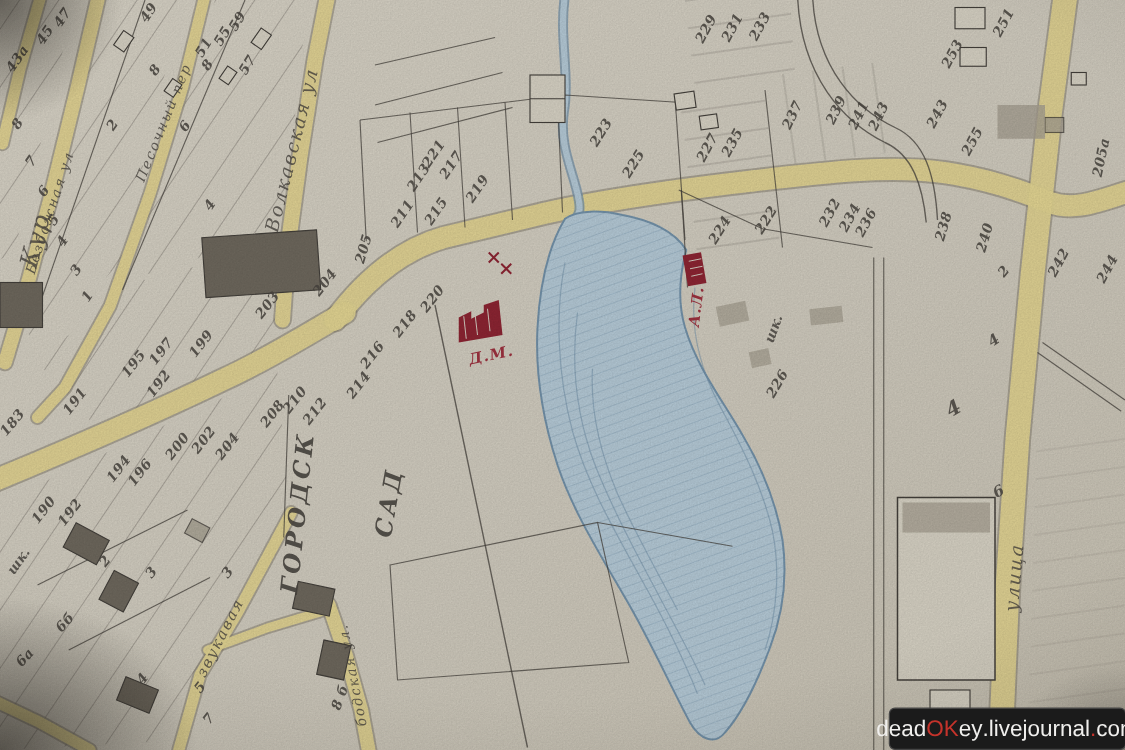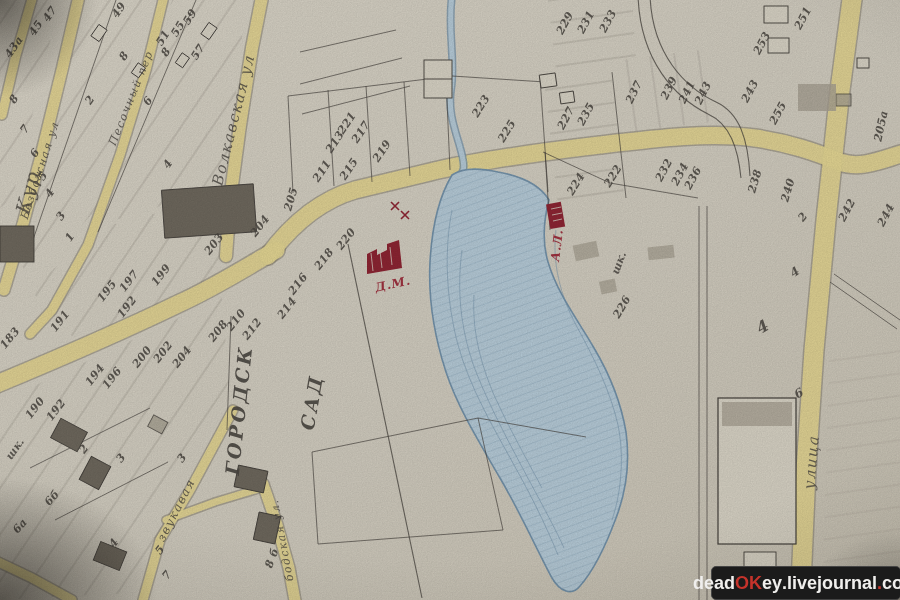--- a/index.html
+++ b/index.html
@@ -16,21 +16,21 @@
   .lb.rd{color:var(--red,#8e2533);opacity:.95;font-weight:700;letter-spacing:1px;}
   .vignette{position:absolute;left:0;top:0;width:900px;height:600px;pointer-events:none;
     background:
       radial-gradient(140px 140px at 0 0, rgba(25,22,18,.55), transparent 70%),
       radial-gradient(220px 170px at 0 100%, rgba(25,22,18,.6), transparent 72%),
       radial-gradient(130px 100px at 100% 100%, rgba(25,22,18,.3), transparent 70%),
       radial-gradient(1000px 560px at 50% 42%, rgba(0,0,0,0) 55%, rgba(55,50,40,.22));}
   #watermark{position:absolute;left:711px;top:566px;width:188px;height:32px;
     background:var(--wm_bg,#1b1b1b);border:1px solid #454545;border-radius:5px;
     display:flex;align-items:center;justify-content:center;
-    font-family:"Liberation Sans",sans-serif;font-weight:bold;font-size:18px;letter-spacing:0;}
+    font-family:"Liberation Sans",sans-serif;font-weight:normal;font-size:18px;letter-spacing:0;}
   #watermark span{color:var(--wm_fg,#f0efed);}
   #watermark .red{color:var(--wm_red,#c5332b);}
 </style>
 </head>
 <body>
 
 <div id="stage">
 
 <svg width="900" height="600" viewBox="0 0 900 600">
   <defs>

